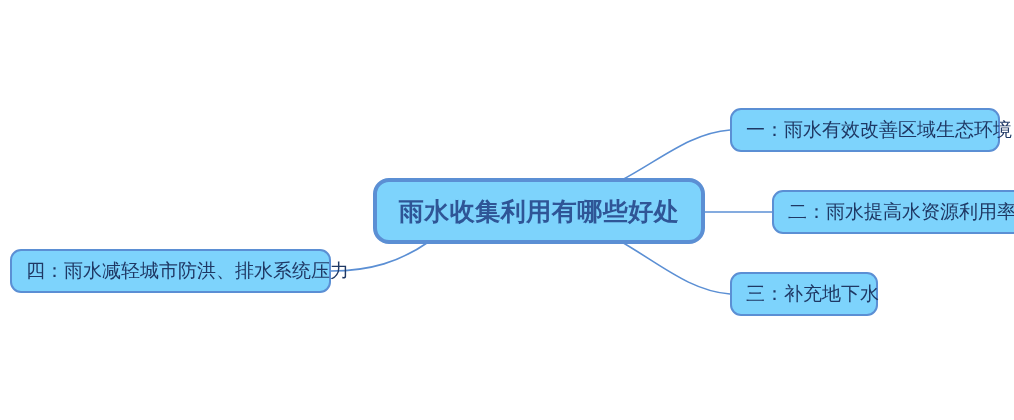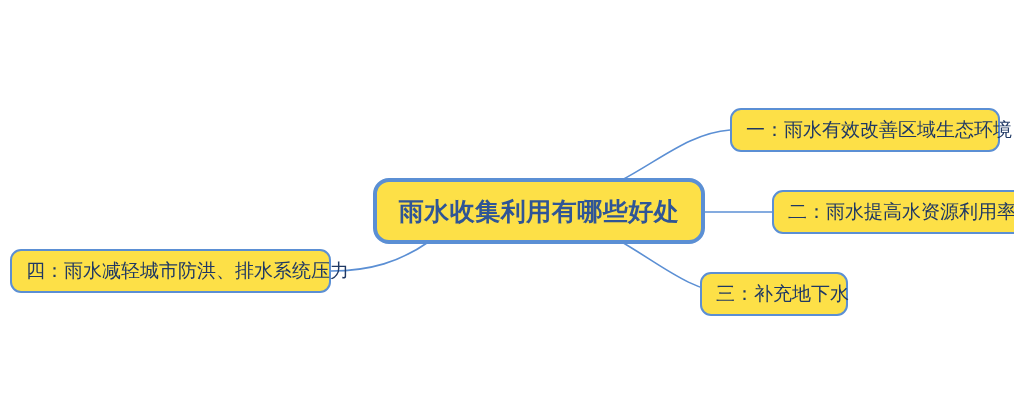--- a/index.html
+++ b/index.html
@@ -24,21 +24,21 @@
     top: 0;
     width: 1014px;
     height: 420px;
     pointer-events: none;
   }
   .node {
     position: absolute;
     box-sizing: border-box;
     display: flex;
     align-items: center;
-    background: #fde047;
+    background: #7dd3fc;
     border: 2px solid #5b8fd4;
     border-radius: 12px;
   }
   .node-label {
     display: block;
     width: 100%;
     white-space: nowrap;
   }
   
   #node-root {
@@ -64,21 +64,21 @@
     padding: 0 14px;
   }
   .branch .node-label {
     font-size: 19px;
     font-weight: normal;
     color: #1f3864;
     text-align: left;
   }
   #node-branch-0 { left: 730px; top: 108px; width: 270px; }
   #node-branch-1 { left: 772px; top: 190px; width: 254px; }
-  #node-branch-2 { left: 700px; top: 272px; width: 148px; }
+  #node-branch-2 { left: 730px; top: 272px; width: 148px; }
   #node-branch-3 { left: 10px;  top: 249px; width: 321px; }
 </style>
 </head>
 <body>
 
 <div id="mindmap-canvas">
 
   <svg id="connector-layer" viewBox="0 0 1014 420" width="1014" height="420" xmlns="http://www.w3.org/2000/svg">
     <path d="M 620 181 C 660 160, 690 133, 730 130" fill="none" stroke="#5b8fd4" stroke-width="1.6"></path>
     <path d="M 705 212 L 772 212" fill="none" stroke="#5b8fd4" stroke-width="1.6"></path>

